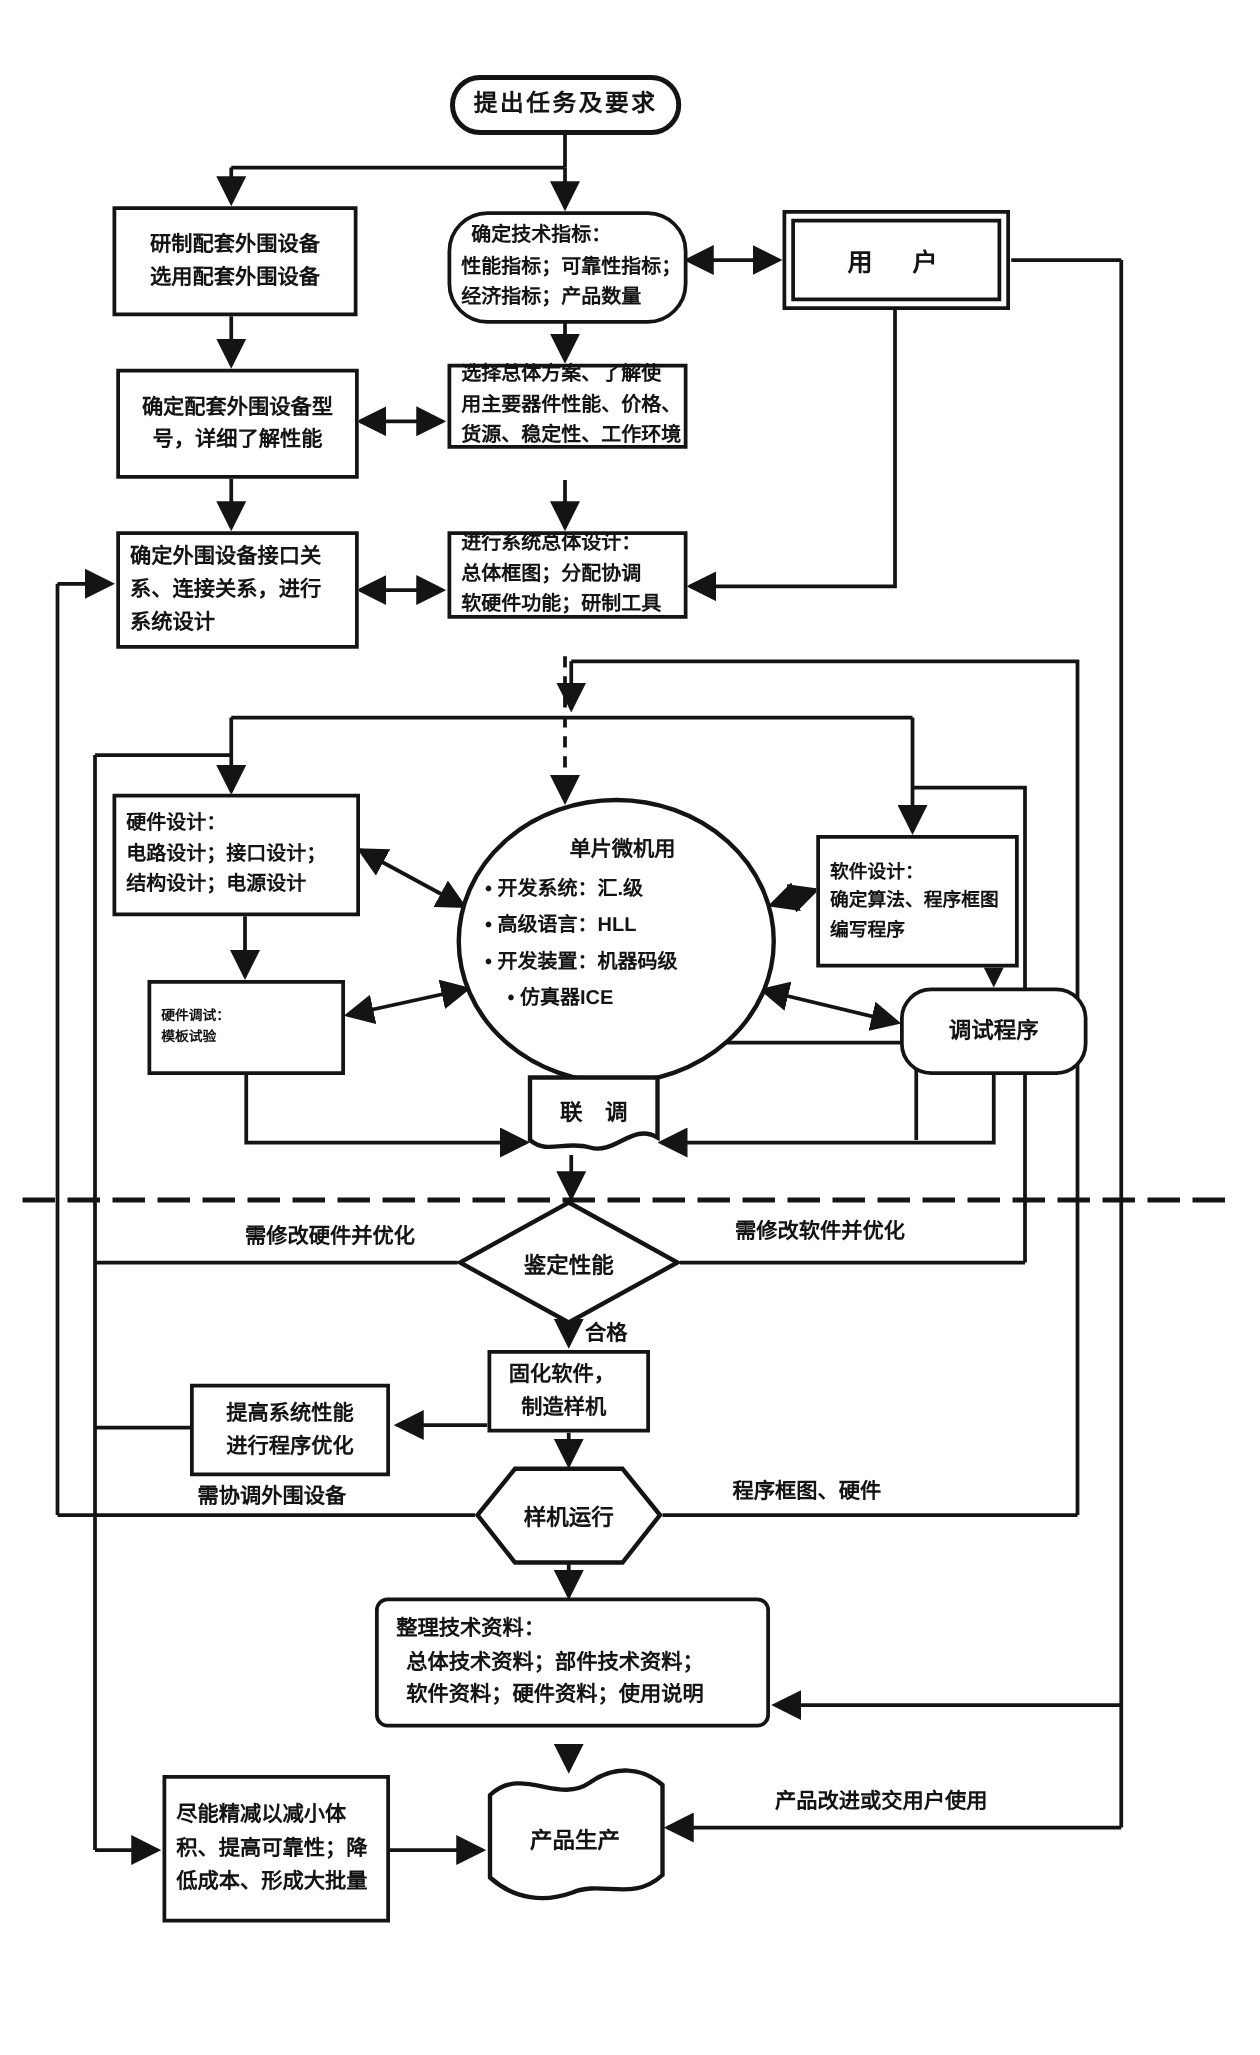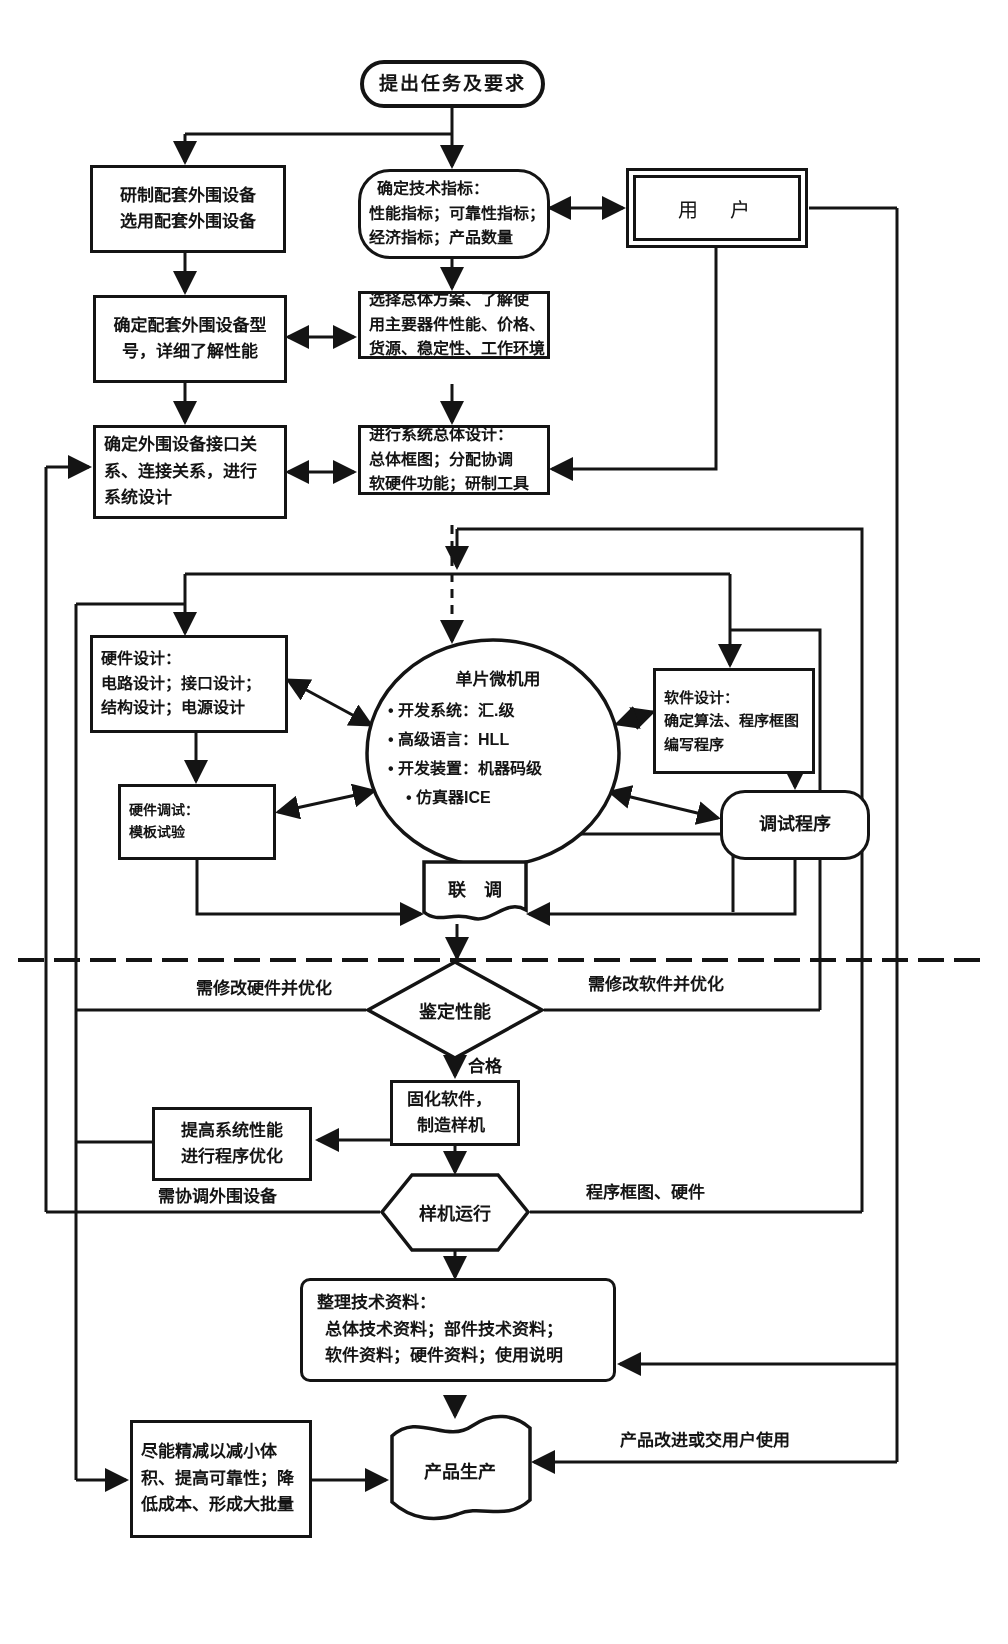--- a/index.html
+++ b/index.html
@@ -12,21 +12,21 @@
     position:absolute;z-index:2;background:#fff;border:3px solid #141414;
     box-sizing:border-box;font-weight:700;color:#141414;
     display:flex;flex-direction:column;justify-content:center;
     padding:4px 8px;font-size:16px;line-height:1.55;
   }
   .node .ln{white-space:nowrap;}
   .center{align-items:center;text-align:center;}
   .oval{border-radius:28px;border-width:4px;align-items:center;font-size:19px;letter-spacing:2px;}
   .dbl-outer{position:absolute;z-index:2;background:#fff;border:3px solid #141414;box-sizing:border-box;padding:4px;}
   .dbl-inner{width:100%;height:100%;border:3px solid #141414;box-sizing:border-box;
-    display:flex;align-items:center;justify-content:center;font-weight:400;font-size:20px;letter-spacing:6px;}
+    display:flex;align-items:center;justify-content:center;font-weight:700;font-size:20px;letter-spacing:6px;}
   .free{position:absolute;z-index:3;background:transparent;border:none;padding:0;
     font-weight:700;display:flex;flex-direction:column;justify-content:center;}
   .lbl{position:absolute;z-index:3;font-weight:700;font-size:17px;white-space:nowrap;color:#141414;}
   .circle-text{position:absolute;z-index:3;font-weight:700;display:flex;flex-direction:column;gap:5px;}
   .circle-text .ttl{text-align:center;font-size:17px;margin-bottom:2px;}
   .circle-text .itm{font-size:16px;white-space:nowrap;}
 </style>
 </head>
 <body>
 
@@ -165,21 +165,21 @@
     <div class="ln">电路设计；接口设计；</div>
     <div class="ln">结构设计；电源设计</div>
   </div>
 
   <div class="node" style="left:653px;top:656px;width:162px;height:106px;font-size:15px;">
     <div class="ln">软件设计：</div>
     <div class="ln">确定算法、程序框图</div>
     <div class="ln">编写程序</div>
   </div>
 
-  <div class="node" style="left:118px;top:772px;width:158px;height:76px;font-size:14px;">
+  <div class="node" style="left:118px;top:772px;width:158px;height:76px;font-size:11px;">
     <div class="ln">硬件调试：</div>
     <div class="ln">模板试验</div>
   </div>
 
   <div class="node center" style="left:720px;top:778px;width:150px;height:70px;font-size:18px;border-radius:25px;">
     <div class="ln">调试程序</div>
   </div>
 
   <div class="free center" style="left:424px;top:856px;width:102px;height:40px;font-size:18px;">
     <div class="ln">联　调</div>

